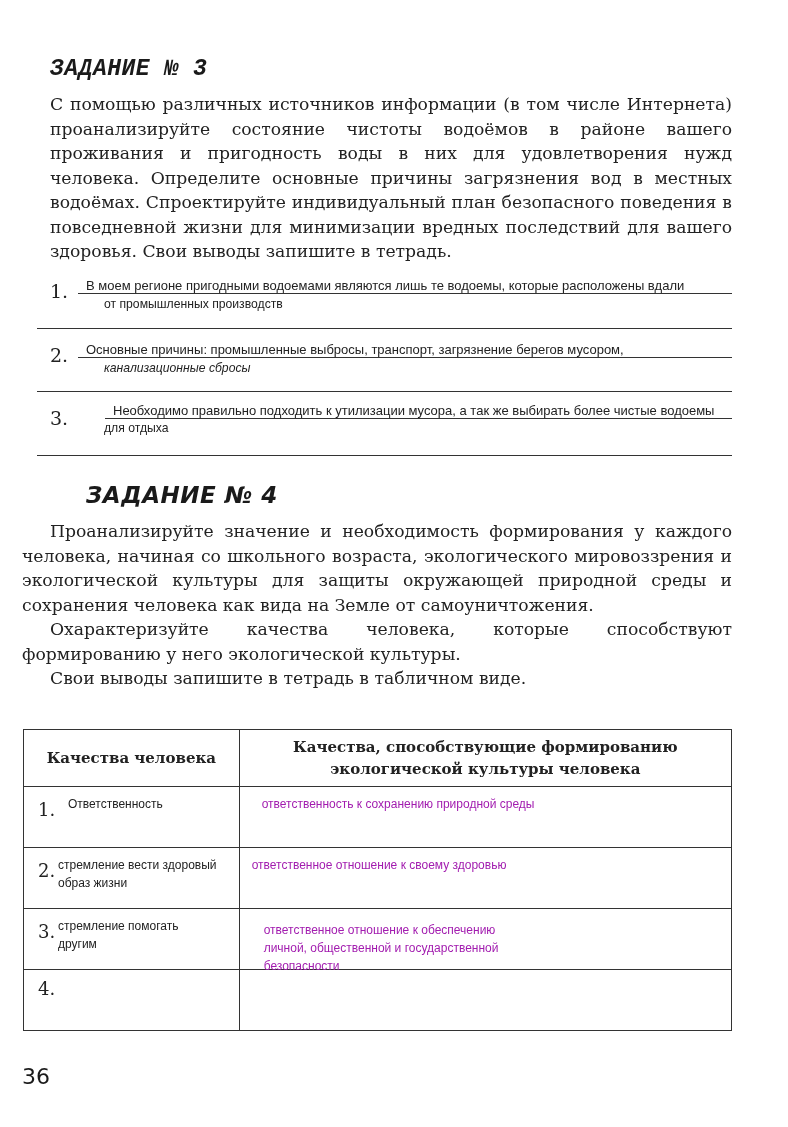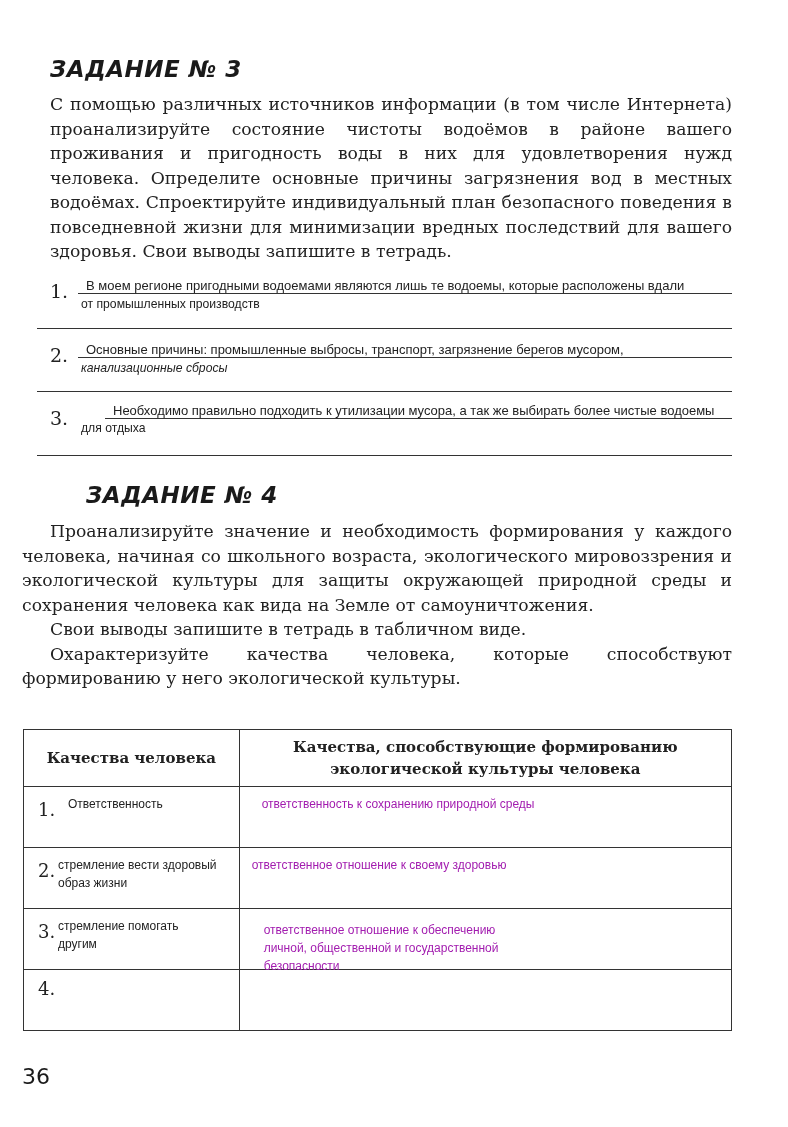--- a/index.html
+++ b/index.html
@@ -31,21 +31,21 @@
       position: absolute; left: 0;
       font-family: "DejaVu Serif", serif; font-size: 19px; color: #222;
     }
     .answer-line1 {
       position: absolute; left: 28px; right: 0;
       border-bottom: 1.3px solid #333;
       font-family: "Liberation Sans", sans-serif; font-size: 13px; color: #222;
       padding-left: 8px; white-space: nowrap; line-height: 15px;
     }
     .answer-line2 {
-      position: absolute; left: 31px;
+      position: absolute; left: 54px;
       font-family: "Liberation Sans", sans-serif; font-size: 12.2px; color: #222;
       white-space: nowrap; line-height: 15px;
     }
     .rule { position: absolute; left: 37px; width: 695px; border-top: 1.3px solid #333; }
 
     table.qual-table {
       position: absolute; left: 23px; top: 729px; width: 709px;
       border-collapse: collapse;
     }
     table.qual-table th, table.qual-table td {
@@ -73,21 +73,21 @@
     .page-number {
       position: absolute; left: 22px; top: 1064px;
       font-family: "DejaVu Sans", sans-serif; font-size: 22px; color: #1a1a1a;
     }
   </style>
 </head>
 <body>
 
 <div class="page">
 
-  <div class="task-title" style="left:50px; top:56px;">ЗАДАНИЕ № 3</div>
+  <div class="task-title" style="left:50px; top:56px;font-family:Liberation Mono, monospace;">ЗАДАНИЕ № 3</div>
 
   <div class="body-text" style="left:50px; top:92px; width:682px;">
     <p style="text-indent:0; padding-left:0;">С помощью различных источников информации (в том числе Интернета) проанализируйте состояние чистоты водоёмов в районе вашего проживания и пригодность воды в них для удовлетворения нужд человека. Определите основные причины загрязнения вод в местных водоёмах. Спроектируйте индивидуальный план безопасного поведения в повседневной жизни для минимизации вредных последствий для вашего здоровья. Свои выводы запишите в тетрадь.</p>
   </div>
 
   <div class="answer-block" style="top:278px; height:40px;">
     <span class="answer-num" style="top:2px;">1.</span>
     <div class="answer-line1" style="top:0;">В моем регионе пригодными водоемами являются лишь те водоемы, которые расположены вдали</div>
     <div class="answer-line2" style="top:19px;">от промышленных производств</div>
   </div>
@@ -104,22 +104,22 @@
     <span class="answer-num" style="top:5px;">3.</span>
     <div class="answer-line1" style="top:1px;margin-left:27px;">Необходимо правильно подходить к утилизации мусора, а так же выбирать более чистые водоемы</div>
     <div class="answer-line2" style="top:19px;">для отдыха</div>
   </div>
   <div class="rule" style="top:455px;"></div>
 
   <div class="task-title" style="left:50px; top:482px;margin-left:36px;">ЗАДАНИЕ № 4</div>
 
   <div class="body-text" style="left:22px; top:519px; width:710px;">
     <p>Проанализируйте значение и необходимость формирования у каждого человека, начиная со школьного возраста, экологического мировоззрения и экологической культуры для защиты окружающей природной среды и сохранения человека как вида на Земле от самоуничтожения.</p>
+    <p>Охарактеризуйте качества человека, которые способствуют формированию у него экологической культуры.</p>
     <p>Свои выводы запишите в тетрадь в табличном виде.</p>
-    <p>Охарактеризуйте качества человека, которые способствуют формированию у него экологической культуры.</p>
   </div>
 
   <table class="qual-table">
     <colgroup>
       <col style="width:216px;">
       <col style="width:493px;">
     </colgroup>
     <thead>
       <tr>
         <th>Качества человека</th>

